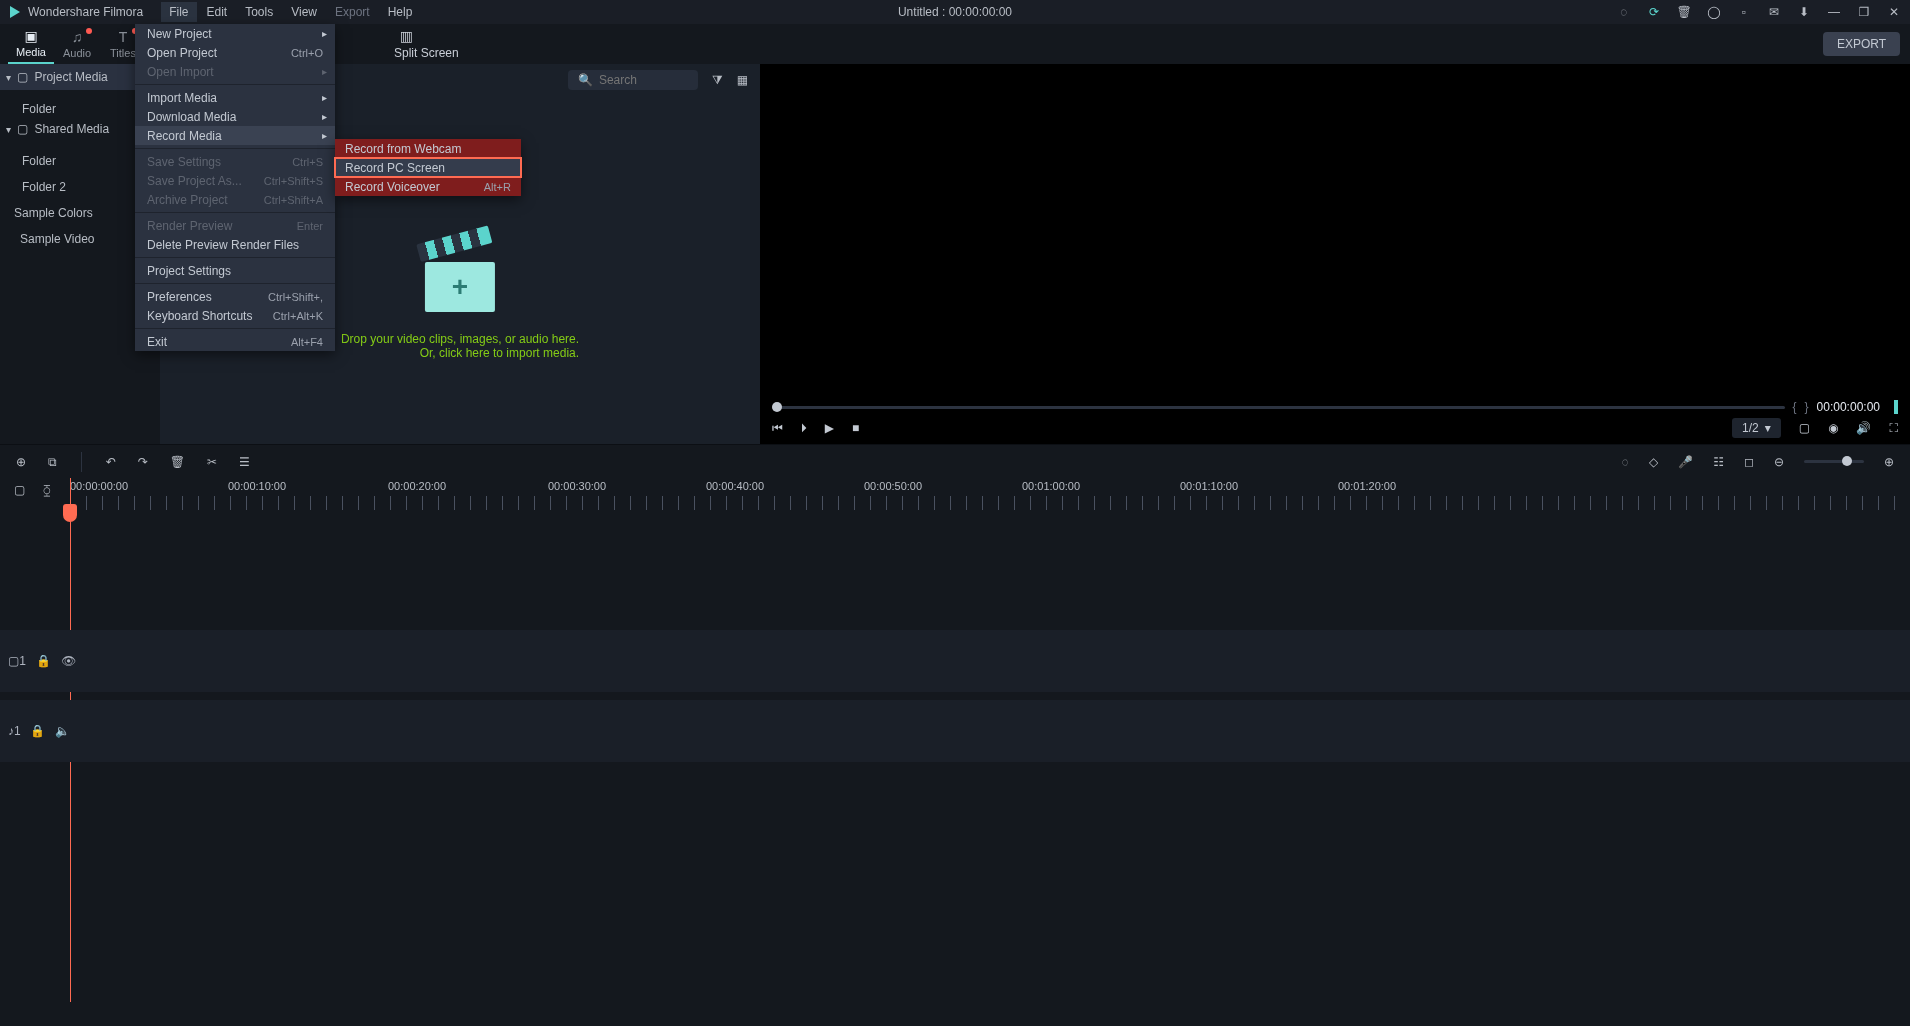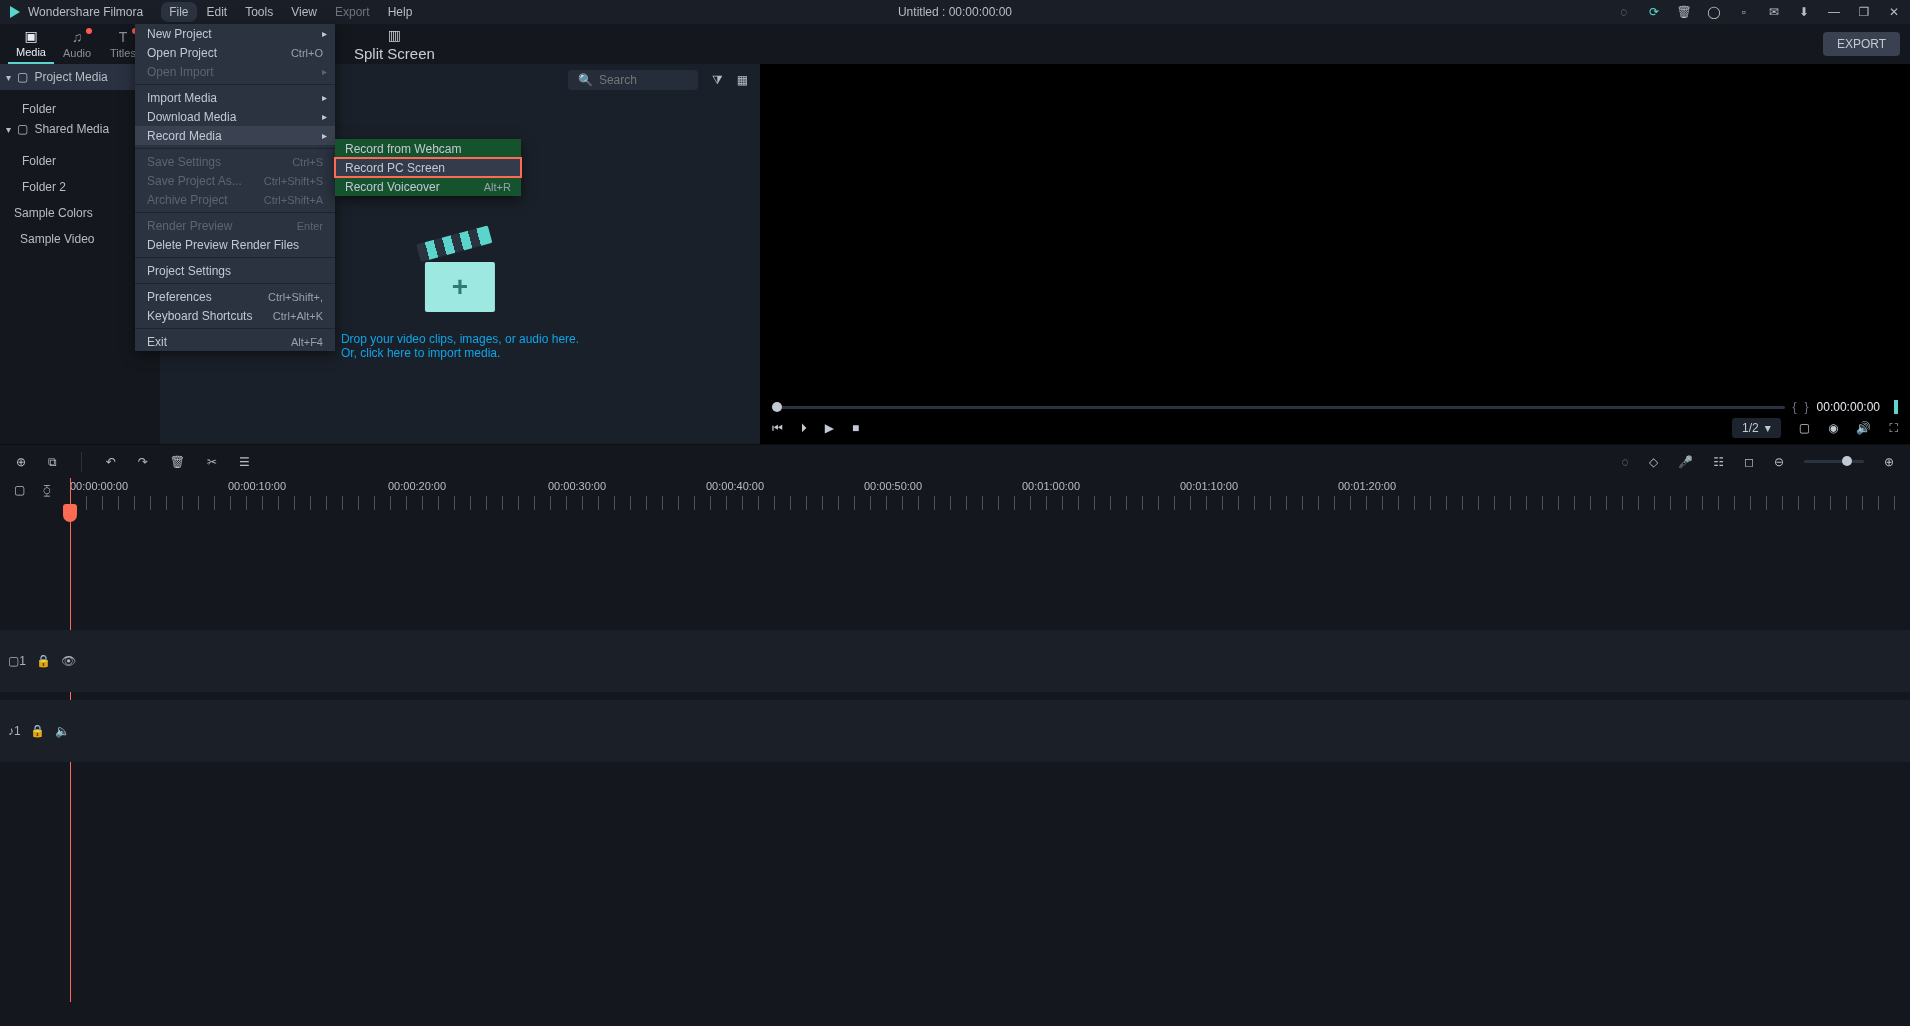--- a/index.html
+++ b/index.html
@@ -3,41 +3,41 @@
 <meta charset="utf-8">
 <style>
 * { margin:0; padding:0; box-sizing:border-box; font-family:"Segoe UI",Arial,sans-serif; user-select:none; }
 body { background:#14181e; color:#b8bdc5; font-size:12px; width:1910px; height:1026px; overflow:hidden; position:relative; }
 
 
 .titlebar { height:24px; background:#1a1e26; display:flex; align-items:center; padding:0 8px; color:#b8bdc5; }
 .titlebar .logo { width:14px; height:14px; margin-right:6px; display:flex; align-items:center; }
 .titlebar .brand { font-size:12px; margin-right:18px; }
 .titlebar .menus { display:flex; gap:2px; }
-.titlebar .menu-item { padding:3px 8px; cursor:pointer;border-radius:7px; }
+.titlebar .menu-item { padding:3px 8px; cursor:pointer; }
 .titlebar .menu-item.active { background:#2b3340; }
 .titlebar .menu-item.dim { color:#6d7380; }
 .titlebar .doc-title { position:absolute; left:50%; transform:translateX(-50%); font-size:12px; }
 .titlebar .right-icons { margin-left:auto; display:flex; gap:14px; align-items:center; }
 .titlebar .right-icons span { cursor:pointer; width:16px; text-align:center; }
 
 
 .ribbon { height:40px; background:#14181e; display:flex; align-items:stretch; padding-left:8px; position:relative; }
 .rtab { width:46px; display:flex; flex-direction:column; align-items:center; justify-content:center; gap:2px; color:#8a9099; cursor:pointer; position:relative; }
 .rtab.active { color:#e8eef5; border-bottom:2px solid #5bd4cc; }
 .rtab .ico { font-size:14px; }
 .rtab .dot { position:absolute; top:4px; right:8px; width:6px; height:6px; background:#ff5a52; border-radius:50%; }
 .rtab .lbl { font-size:11px; }
 .ribbon .export-btn { margin-left:auto; margin-right:10px; align-self:center; background:#3a4150; color:#c3c9d2; padding:5px 14px; border-radius:4px; font-size:12px; }
 
 
 .subtab-row { position:absolute; left:340px; top:24px; height:40px; display:flex; align-items:center; }
 .subtab { display:flex; flex-direction:column; align-items:center; gap:2px; color:#c9ced7; padding:0 14px; }
 .subtab .ico { font-size:14px; }
-.subtab .lbl { font-size:15px; }
+.subtab .lbl { font-size:12px;margin-left:40px; }
 
 
 .workspace { display:flex; height:380px; }
 .left-col { width:160px; background:#14181e; }
 .center-col { flex:0 0 600px; background:#1a2029; position:relative; }
 .preview-col { flex:1; background:#000; position:relative; }
 
 
 .tree { font-size:12px; }
 .tree-header { background:#2a3140; height:26px; display:flex; align-items:center; padding:0 6px; gap:6px; }
@@ -50,30 +50,30 @@
 .dropdown { position:absolute; left:135px; top:24px; width:200px; background:#2b3240; box-shadow:0 4px 12px rgba(0,0,0,0.5); z-index:50; }
 .dd-item { height:19px; display:flex; align-items:center; padding:0 12px; font-size:12px; color:#c3c9d2; cursor:pointer; position:relative; }
 .dd-item.disabled { color:#5e6470; }
 .dd-item .sc { margin-left:auto; font-size:11px; color:#9aa0ac; }
 .dd-item.disabled .sc { color:#5e6470; }
 .dd-item .arr { position:absolute; right:8px; font-size:10px; }
 .dd-item.hover { background:#3a4252; }
 .dd-sep { height:1px; background:#1e232d; margin:3px 0; }
 
 
-.submenu { position:absolute; left:335px; top:139px; width:186px; background:#14532d; box-shadow:0 4px 12px rgba(0,0,0,0.5); z-index:51; }
+.submenu { position:absolute; left:335px; top:139px; width:186px; background:#7f1d1d; box-shadow:0 4px 12px rgba(0,0,0,0.5); z-index:51; }
 .sm-item { height:19px; display:flex; align-items:center; padding:0 10px; font-size:12px; color:#c3c9d2; cursor:pointer; }
 .sm-item .sc { margin-left:auto; font-size:11px; color:#9aa0ac; }
 .sm-item.highlight { outline:2px solid #ff6b52; outline-offset:-1px; background:#343c4c; }
 
 
 .media-toolbar { height:32px; display:flex; align-items:center; justify-content:flex-end; gap:14px; padding:0 12px; }
 .search-box { display:flex; align-items:center; background:#262d3a; border-radius:4px; padding:3px 10px; width:130px; color:#8a9099; gap:6px; }
 .search-box input { background:transparent; border:none; outline:none; color:#c3c9d2; font-size:12px; width:80px; }
-.media-drop { position:absolute; top:180px; left:50%; transform:translateX(-50%); text-align:left; color:#0ea5e9; }
+.media-drop { position:absolute; top:180px; left:50%; transform:translateX(-50%); text-align:right; color:#84cc16; }
 .clapper { width:70px; height:70px; margin:0 auto 18px; position:relative; }
 .clapper-top { position:absolute; top:0; left:-4px; width:74px; height:18px; background:linear-gradient(90deg,#2a3340 0 12%,#5bd4cc 12% 24%,#2a3340 24% 36%,#5bd4cc 36% 48%,#2a3340 48% 60%,#5bd4cc 60% 72%,#2a3340 72% 84%,#5bd4cc 84% 100%); transform:rotate(-15deg); transform-origin:left bottom; border-radius:2px; }
 .clapper-body { position:absolute; top:18px; width:70px; height:50px; background:#9de8e0; border-radius:2px; display:flex; align-items:center; justify-content:center; }
 .clapper-body::after { content:"+"; color:#2c7c74; font-size:28px; font-weight:bold; }
 
 
 .preview-timeline { position:absolute; bottom:30px; left:12px; right:12px; height:14px; display:flex; align-items:center; gap:8px; }
 .pt-track { flex:1; height:3px; background:#2c3340; border-radius:2px; position:relative; }
 .pt-head { position:absolute; left:0; top:-4px; width:10px; height:10px; background:#c3c9d2; border-radius:50%; }
 .pt-brace { color:#6d7380; }

